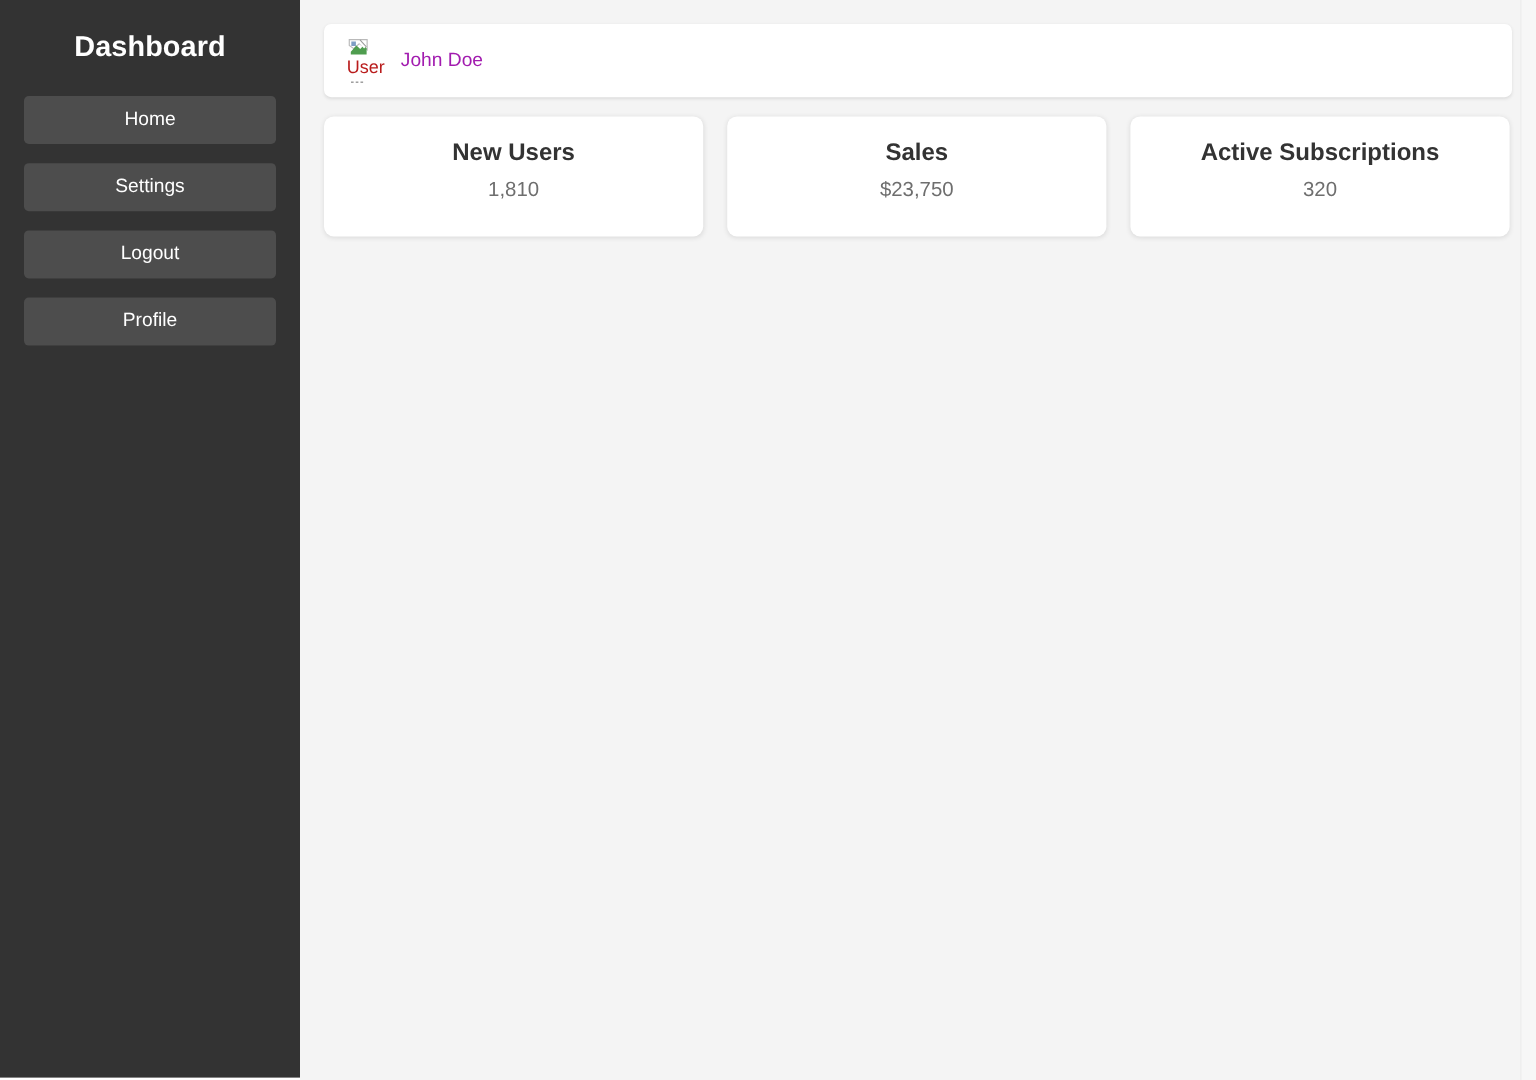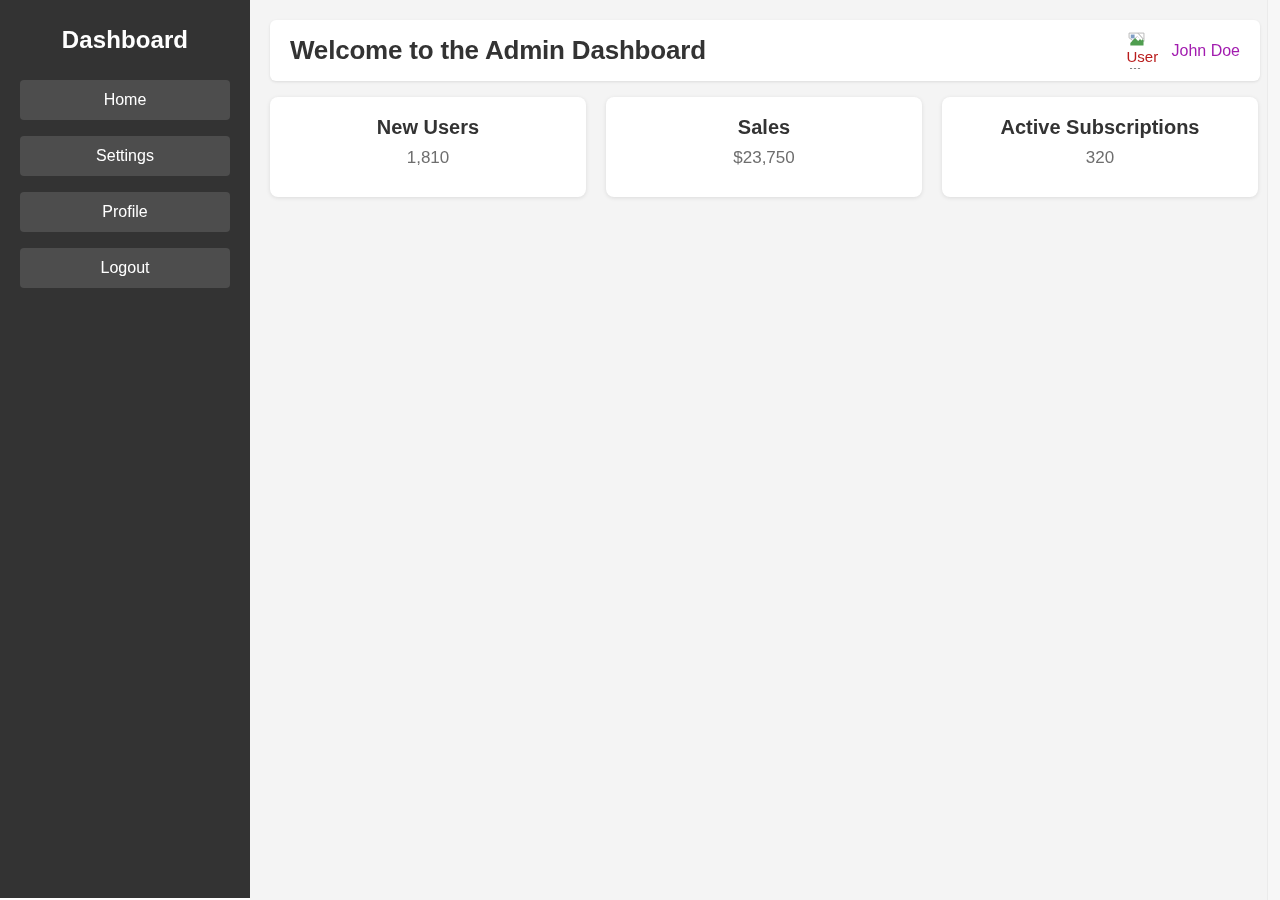--- a/index.html
+++ b/index.html
@@ -207,29 +207,28 @@
 <body>
 
 <div class="app">
 
   <aside class="sidebar">
     <div class="sidebar-title">Dashboard</div>
 
     <nav class="nav-list">
       <button class="nav-item">Home</button>
       <button class="nav-item">Settings</button>
+      <button class="nav-item">Logout</button>
       <button class="nav-item">Profile</button>
-      <button class="nav-item">Logout</button>
     </nav>
   </aside>
 
   <main class="main">
 
     <header class="topbar">
-      <h1 class="page-title">Welcome to the Admin Dashboard</h1>
 
       <div class="user-area">
         <span class="avatar-broken">
           <svg class="brk-glyph" viewBox="0 0 16 16">
             <path d="M1 1 L15 1 L15 9 L9 4 L4.5 8 L1 5.5 Z" fill="#ffffff" stroke="#b9b9b9" stroke-width="0.9"></path>
             <path d="M2.2 10.4 L6.6 5.6 L9.6 8.4 L12.4 5.4 L14.6 7.8 L14.6 12.6 L2.2 12.6 Z" fill="#4f9d4f"></path>
             <path d="M2.6 2.4 L6.2 2.4 L6.2 6.0 L2.6 6.0 Z" fill="#7f9ec4"></path>
             <path d="M9.6 1.4 L14.2 6.4 L12.6 8.0 L8.2 3.0 Z" fill="#ffffff"></path>
             <path d="M9.4 1.2 L14.4 6.6" stroke="#9a9a9a" stroke-width="0.8" fill="none"></path>
           </svg>

